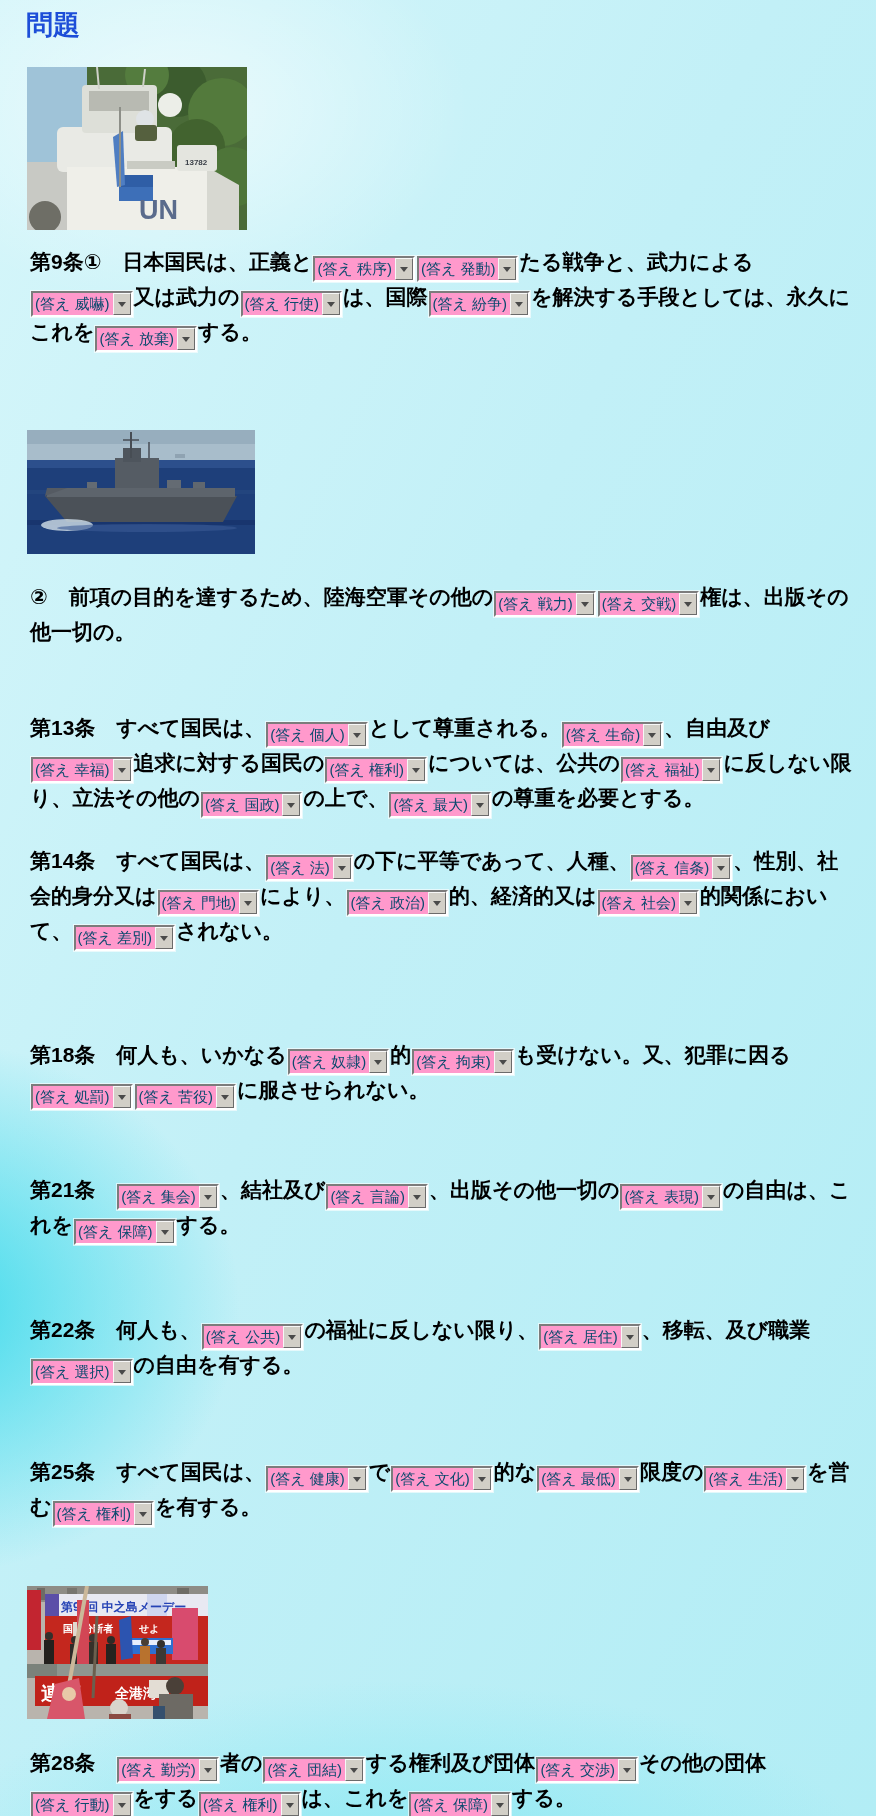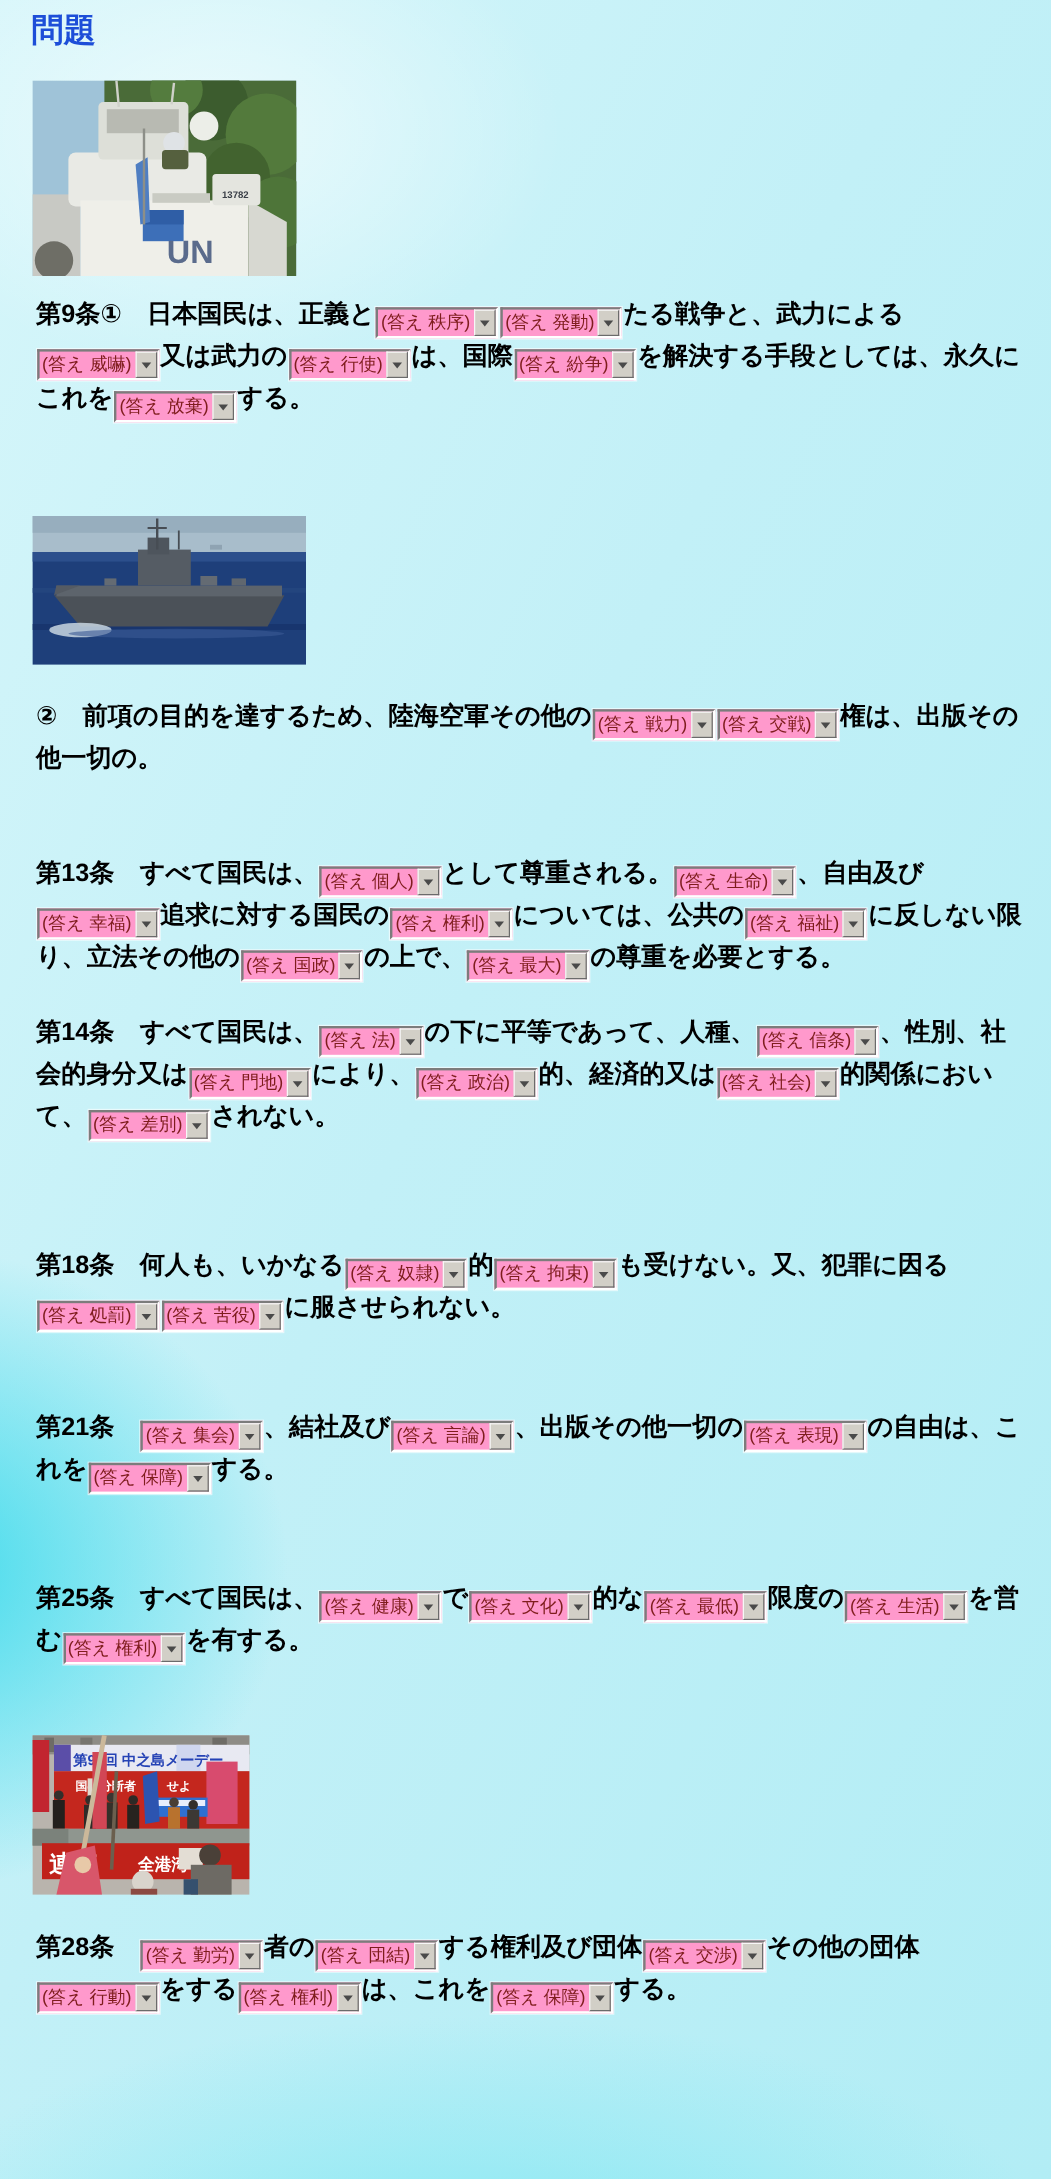--- a/index.html
+++ b/index.html
@@ -36,21 +36,21 @@
   
   .blank-select{
     display:inline-flex;align-items:stretch;height:22px;
     vertical-align:-5px;margin:0 1px;
     background:#ff99cc;
     border:2px solid;border-color:#7c7c7c #ffffff #ffffff #7c7c7c;
     box-shadow:0 0 0 1px rgba(255,255,255,.6);
     cursor:default;
   }
   .blank-label{
-    font-size:15px;font-weight:normal;color:#7f1d1d;
+    font-size:15px;font-weight:normal;color:#0c4a6e;
     padding:0 3px 16px 2px;line-height:22px;white-space:nowrap;
     font-family:"Liberation Sans","DejaVu Sans",sans-serif;
   }
   .blank-arrow{
     width:16px;flex:0 0 16px;background:#d2cfc7;
     border:1px solid;border-color:#f7f7f7 #6b6b6b #6b6b6b #f7f7f7;
     display:flex;align-items:center;justify-content:center;
   }
   .blank-arrow::after{
     content:"";width:0;height:0;
@@ -220,20 +220,30 @@
         <span class="blank-label">(答え 言論)</span>
         <span class="blank-arrow"></span>
       </span><span>、出版その他一切の</span><span class="blank-select">
         <span class="blank-label">(答え 表現)</span>
         <span class="blank-arrow"></span>
       </span><span>の自由は、これを</span><span class="blank-select">
         <span class="blank-label">(答え 保障)</span>
         <span class="blank-arrow"></span>
       </span><span>する。</span></p>
 
+  <p class="article m-a22"><span>第22条　何人も、</span><span class="blank-select">
+        <span class="blank-label">(答え 公共)</span>
+        <span class="blank-arrow"></span>
+      </span><span>の福祉に反しない限り、</span><span class="blank-select">
+        <span class="blank-label">(答え 居住)</span>
+        <span class="blank-arrow"></span>
+      </span><span>、移転、及び職業</span><span class="blank-select">
+        <span class="blank-label">(答え 選択)</span>
+        <span class="blank-arrow"></span>
+      </span><span>の自由を有する。</span></p>
 
   <p class="article m-a25"><span>第25条　すべて国民は、</span><span class="blank-select">
         <span class="blank-label">(答え 健康)</span>
         <span class="blank-arrow"></span>
       </span><span>で</span><span class="blank-select">
         <span class="blank-label">(答え 文化)</span>
         <span class="blank-arrow"></span>
       </span><span>的な</span><span class="blank-select">
         <span class="blank-label">(答え 最低)</span>
         <span class="blank-arrow"></span>

